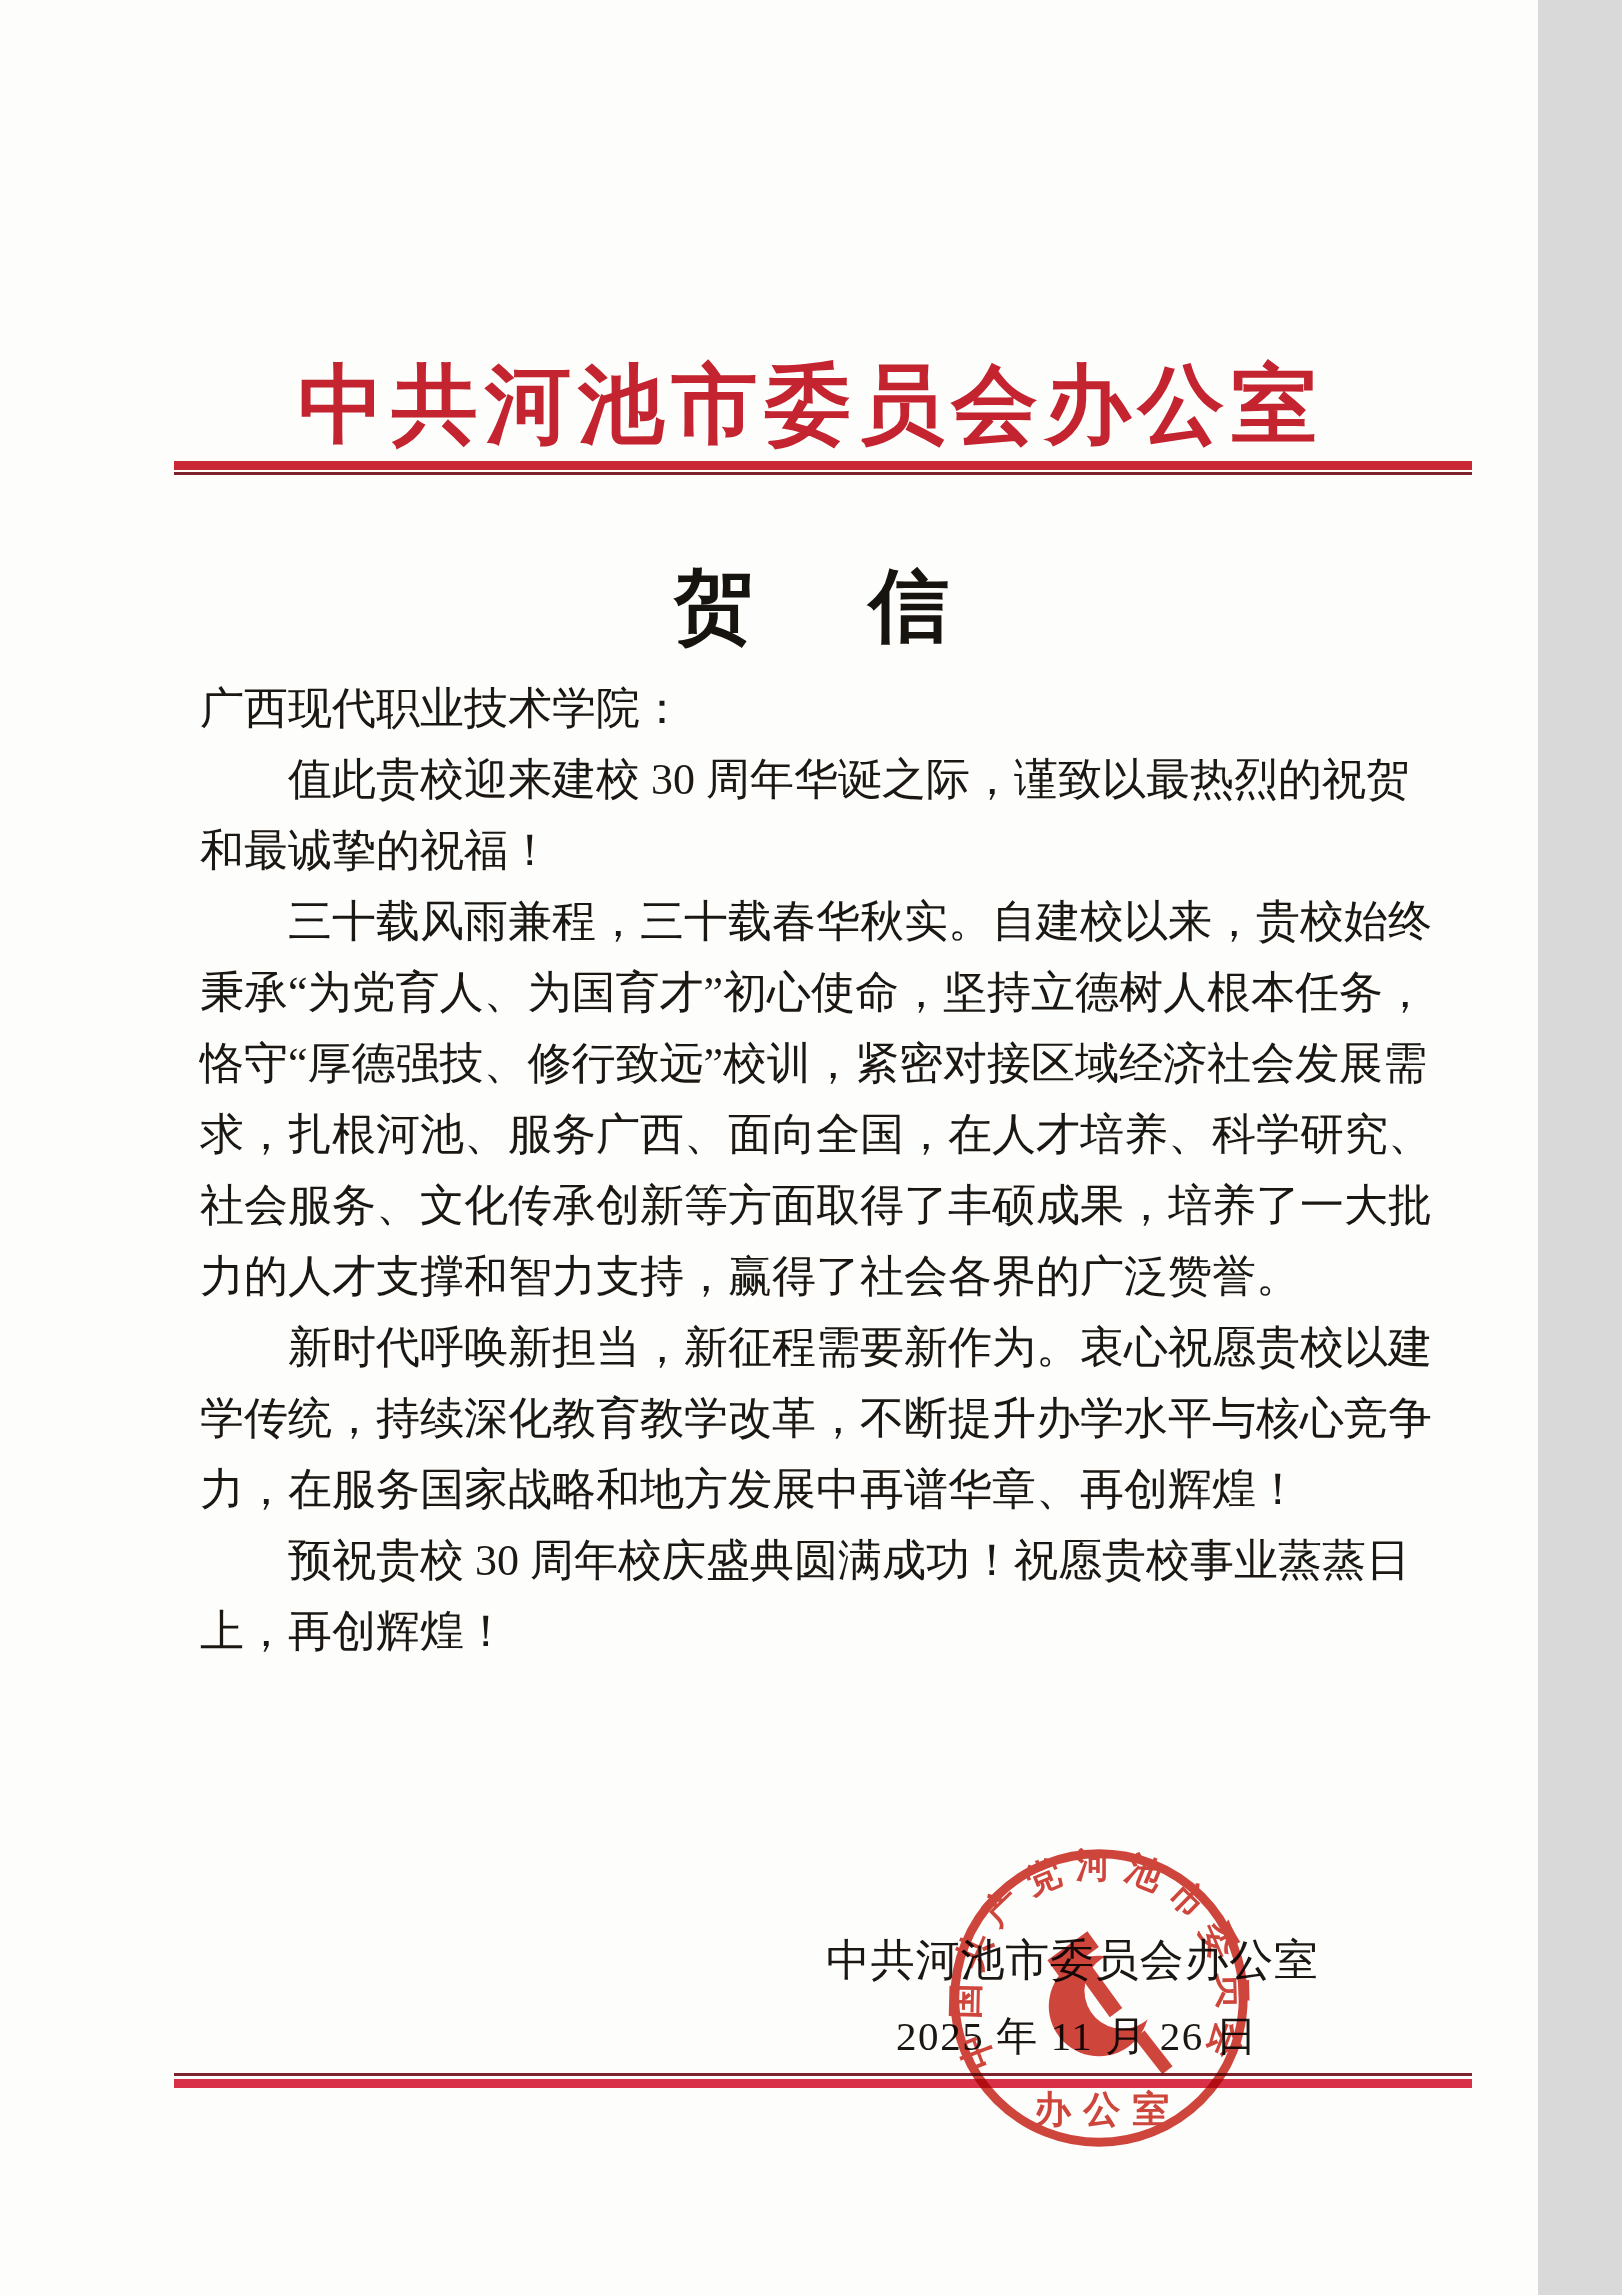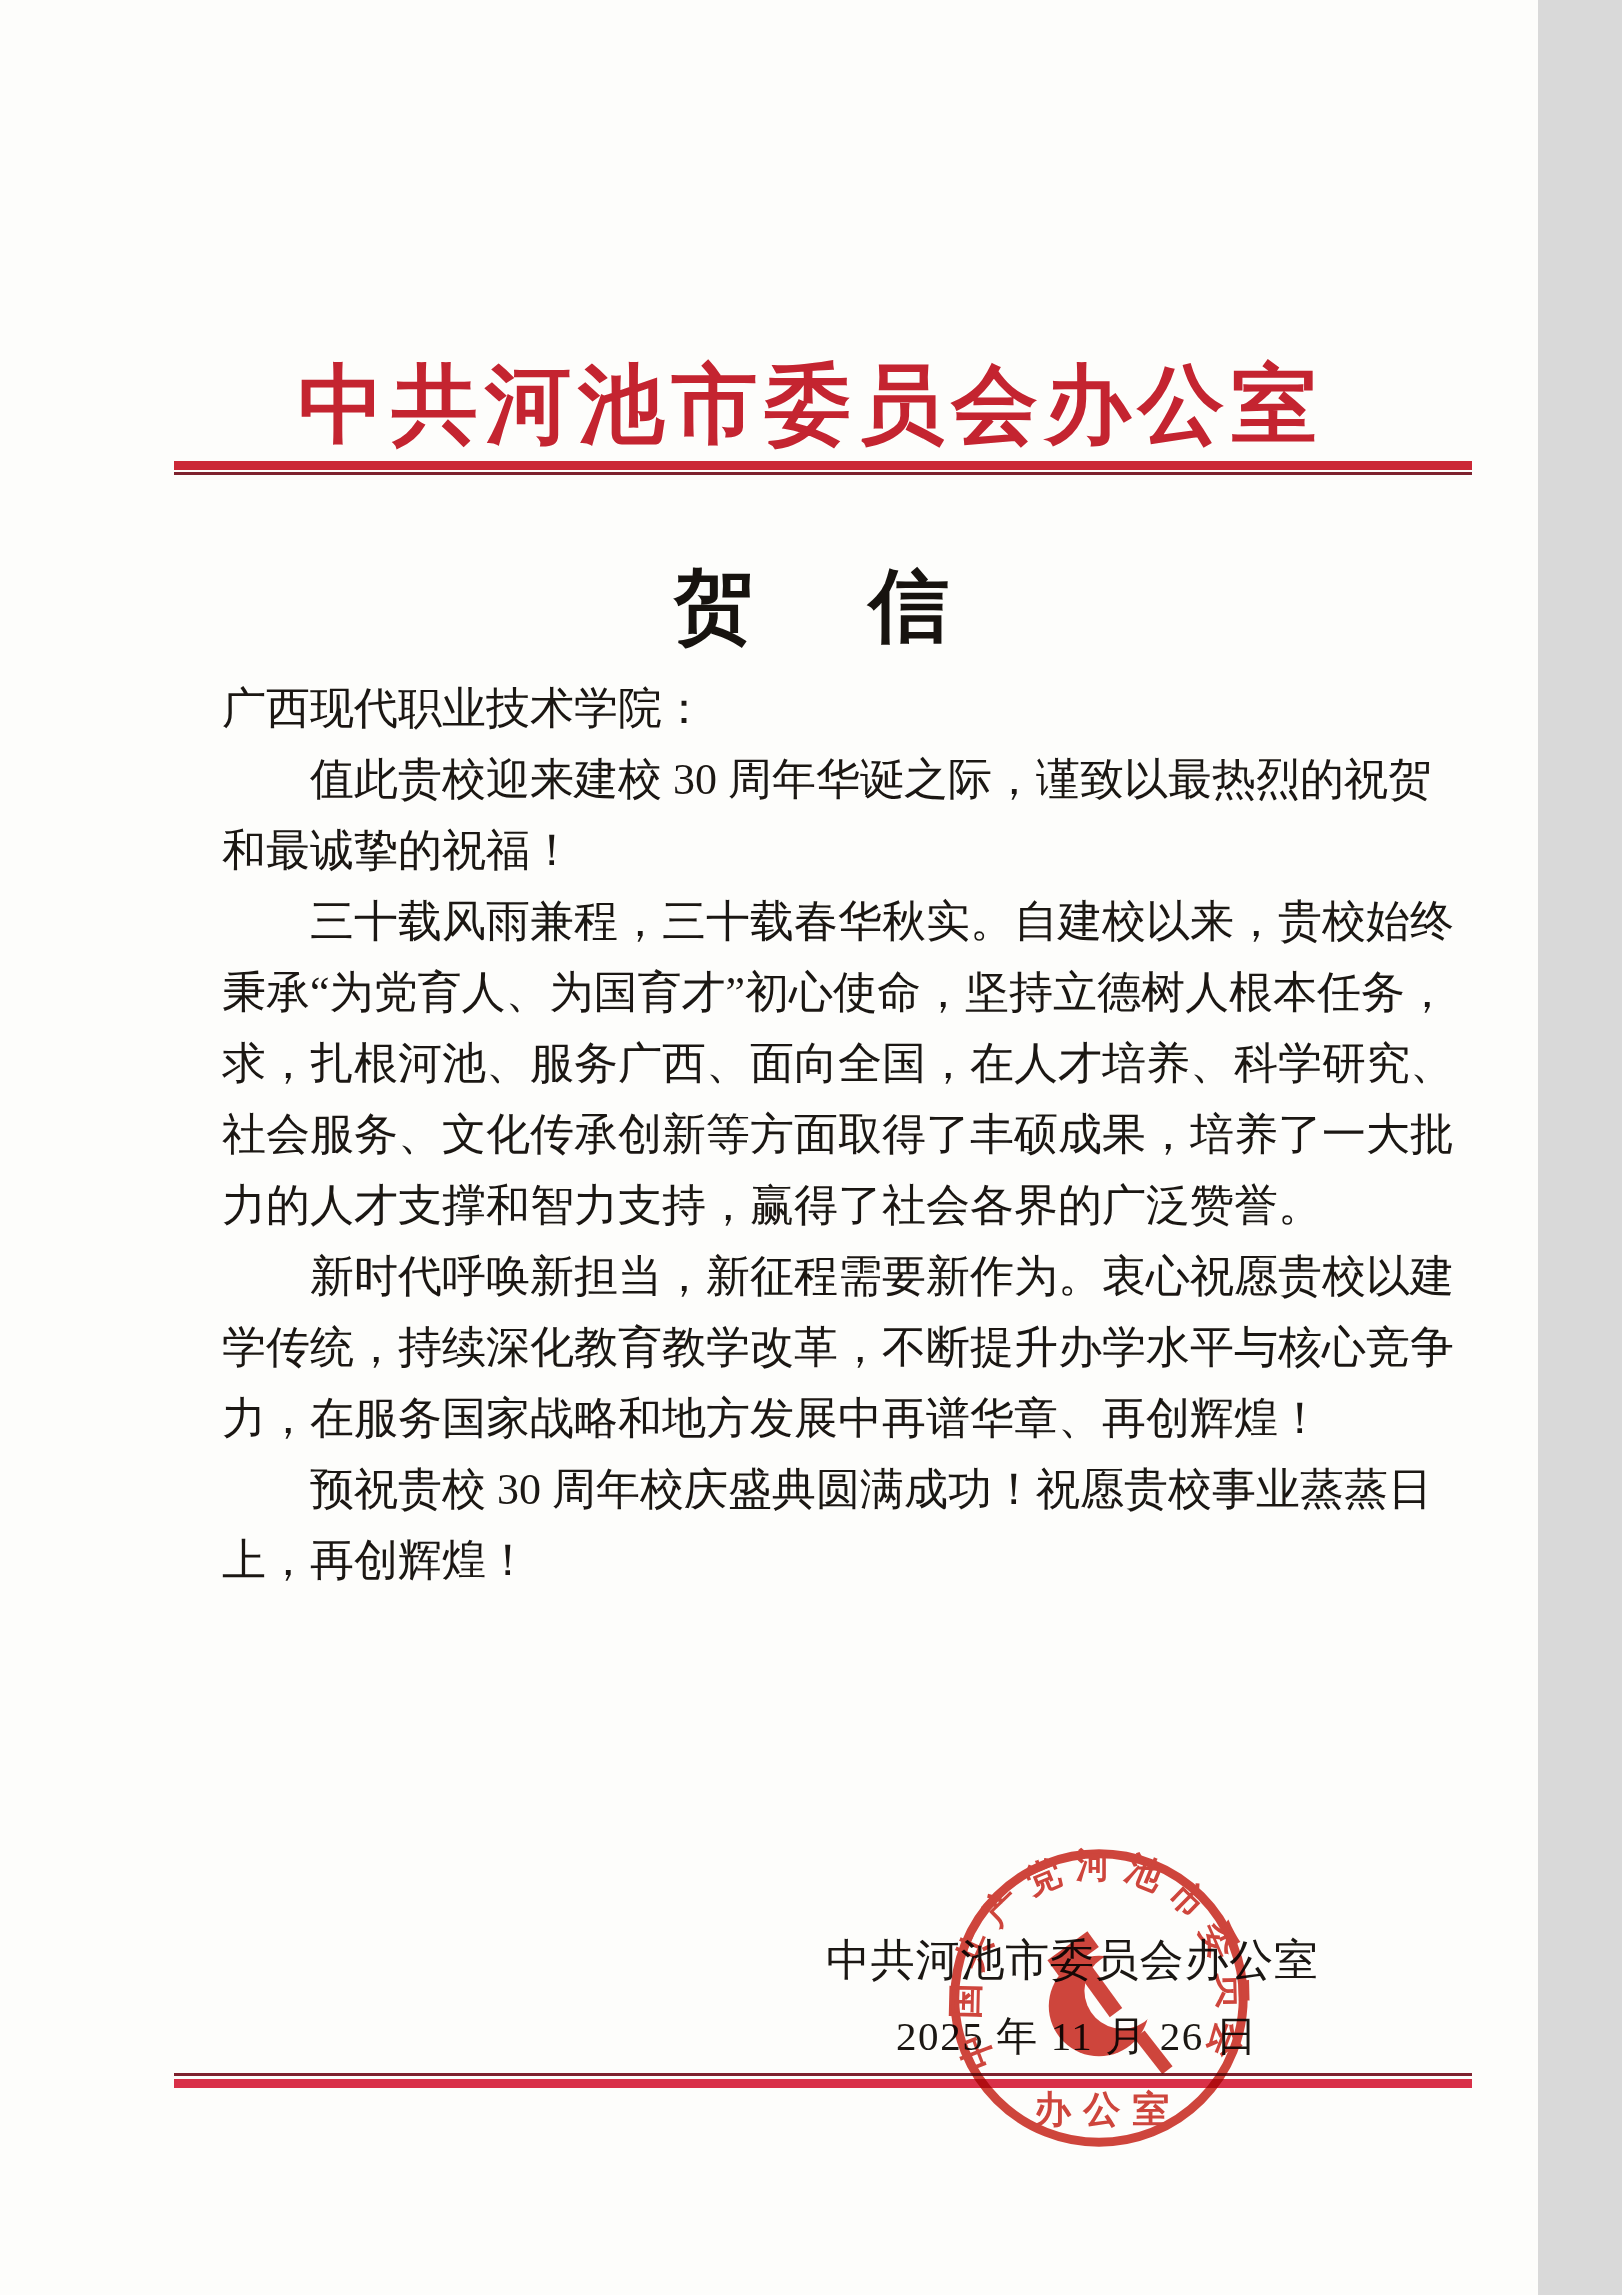--- a/index.html
+++ b/index.html
@@ -16,21 +16,21 @@
   .rule-top-thick{top:461px;height:9px;background:#cb2836;}
   .rule-top-thin{top:472px;height:3.2px;background:#7e222e;}
   .rule-bottom-thin{top:2073px;height:3.2px;background:#7e222e;}
   .rule-bottom-thick{top:2079px;height:9px;background:#d93048;}
   .doc-title{
     position:absolute;top:558px;left:0;width:1623px;height:97px;
     display:flex;justify-content:center;column-gap:115px;
     font-size:80px;line-height:97px;font-weight:600;color:#17130f;
   }
   .letter-body{
-    position:absolute;top:673px;left:222px;width:1235px;
+    position:absolute;top:673px;left:200px;width:1235px;
     font-size:44px;color:#1b1713;
   }
   .letter-body .line{height:71px;line-height:71px;white-space:nowrap;}
   .letter-body .line.indent{padding-left:88px;font-family:Liberation Serif, serif;}
   .signature{
     position:absolute;top:1936px;left:826px;height:71px;line-height:50px;
     font-size:44px;letter-spacing:0.8px;color:#1b1713;white-space:nowrap;
   }
   .date{
     position:absolute;top:2014px;left:896px;height:65px;line-height:45px;
@@ -59,20 +59,21 @@
     <span>信</span>
   </div>
 
   <div class="letter-body">
     <div class="line salutation">广西现代职业技术学院：</div>
     <div>
         <div class="line indent">值此贵校迎来建校 30 周年华诞之际，谨致以最热烈的祝贺</div>
         <div class="line">和最诚挚的祝福！</div>
         <div class="line indent">三十载风雨兼程，三十载春华秋实。自建校以来，贵校始终</div>
         <div class="line">秉承“为党育人、为国育才”初心使命，坚持立德树人根本任务，</div>
+        <div class="line">恪守“厚德强技、修行致远”校训，紧密对接区域经济社会发展需</div>
         <div class="line">求，扎根河池、服务广西、面向全国，在人才培养、科学研究、</div>
         <div class="line">社会服务、文化传承创新等方面取得了丰硕成果，培养了一大批</div>
         <div class="line">力的人才支撑和智力支持，赢得了社会各界的广泛赞誉。</div>
         <div class="line indent">新时代呼唤新担当，新征程需要新作为。衷心祝愿贵校以建</div>
         <div class="line">学传统，持续深化教育教学改革，不断提升办学水平与核心竞争</div>
         <div class="line">力，在服务国家战略和地方发展中再谱华章、再创辉煌！</div>
         <div class="line indent">预祝贵校 30 周年校庆盛典圆满成功！祝愿贵校事业蒸蒸日</div>
         <div class="line">上，再创辉煌！</div>
       </div>
   </div>

